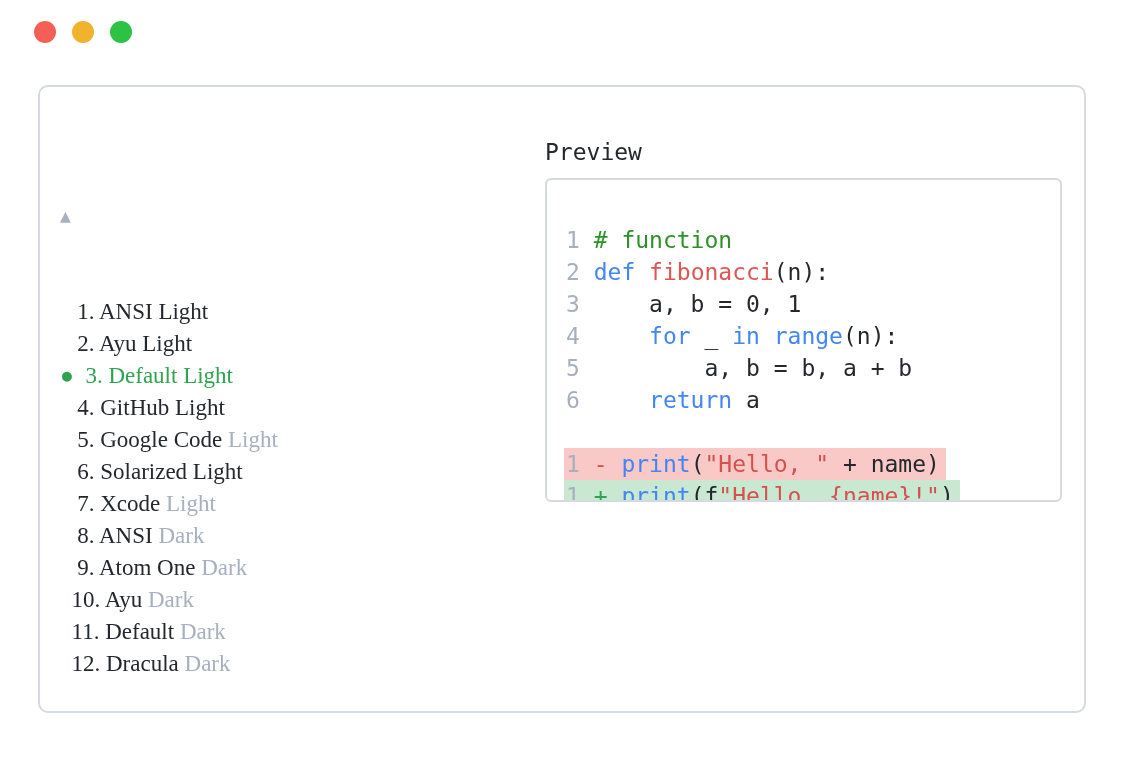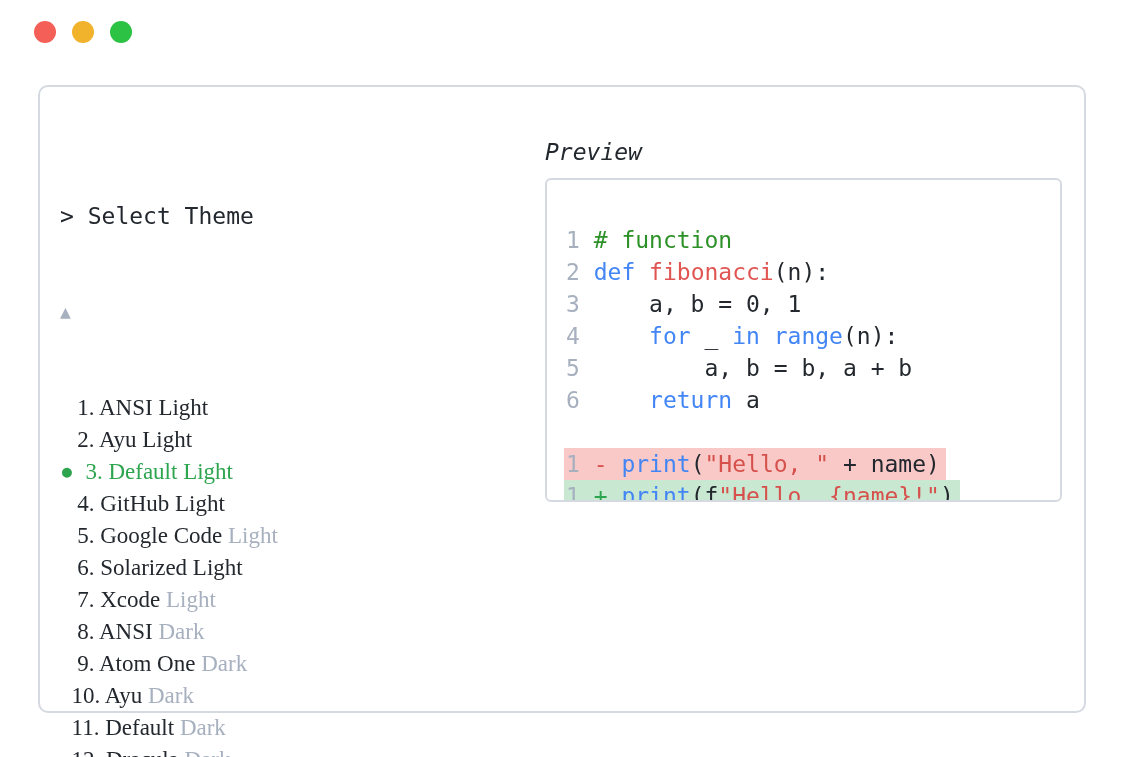--- a/index.html
+++ b/index.html
@@ -20,21 +20,21 @@
   
   .left-col{position:absolute;left:20px;top:49px;white-space:pre;}
   .picker-title{height:32px;}
   .scroll-up{height:32px;color:var(--c-dim);font-size:18px;}
   .row{height:32px;font-family:Liberation Serif, serif;}
   .row .marker{color:var(--c-selected);}
   .row .dimmed{color:var(--c-dim);}
   .row.selected span{color:var(--c-selected);}
   
   .right-col{position:absolute;left:505px;top:49px;}
-  .preview-title{height:32px;font-style:italic;}
+  .preview-title{height:32px;}
   .preview-box{
     margin-top:10px;width:517px;height:324px;box-sizing:border-box;
     border:2px solid var(--c-border);border-radius:6px;background:#ffffff;overflow:hidden;
   }
   .code{padding:44px 0 0 19px;white-space:pre;}
   .code-line{height:32px;}
   .ln{display:inline-block;width:2ch;color:var(--c-dim);}
   .band{display:inline-block;height:32px;padding:0 6px 0 2px;margin-left:-2px;}
   .band.removed{background:var(--c-removed_bg);}
   .band.added{background:var(--c-added_bg);}
@@ -53,21 +53,20 @@
 
   <div class="traffic-lights">
     <span class="tl" id="tl-close" style="background: rgb(244, 95, 87);"></span>
     <span class="tl" id="tl-min" style="background: rgb(242, 179, 44);"></span>
     <span class="tl" id="tl-zoom" style="background: rgb(44, 194, 68);"></span>
   </div>
 
   <div class="panel mono">
 
     <div class="left-col">
-      <div class="picker-title">&gt; Select Theme</div>
       <div class="scroll-up">▲</div>
       <div id="theme-list"><div class="row"><span class="marker">  </span><span> 1. </span><span>ANSI</span> <span class="">Light</span></div><div class="row"><span class="marker">  </span><span> 2. </span><span>Ayu</span> <span class="">Light</span></div><div class="row selected"><span class="marker">● </span><span> 3. </span><span>Default</span> <span class="">Light</span></div><div class="row"><span class="marker">  </span><span> 4. </span><span>GitHub</span> <span class="">Light</span></div><div class="row"><span class="marker">  </span><span> 5. </span><span>Google Code</span> <span class="dimmed">Light</span></div><div class="row"><span class="marker">  </span><span> 6. </span><span>Solarized</span> <span class="">Light</span></div><div class="row"><span class="marker">  </span><span> 7. </span><span>Xcode</span> <span class="dimmed">Light</span></div><div class="row"><span class="marker">  </span><span> 8. </span><span>ANSI</span> <span class="dimmed">Dark</span></div><div class="row"><span class="marker">  </span><span> 9. </span><span>Atom One</span> <span class="dimmed">Dark</span></div><div class="row"><span class="marker">  </span><span>10. </span><span>Ayu</span> <span class="dimmed">Dark</span></div><div class="row"><span class="marker">  </span><span>11. </span><span>Default</span> <span class="dimmed">Dark</span></div><div class="row"><span class="marker">  </span><span>12. </span><span>Dracula</span> <span class="dimmed">Dark</span></div></div>
       
       
     </div>
 
     <div class="right-col">
       <div class="preview-title">Preview</div>
       <div class="preview-box">
         <div class="code" id="code-block"><div class="code-line"><span class="ln">1</span><span class="tk-comment"># function</span></div><div class="code-line"><span class="ln">2</span><span class="tk-kw">def</span><span class="tk-plain"> </span><span class="tk-fn">fibonacci</span><span class="tk-plain">(n):</span></div><div class="code-line"><span class="ln">3</span><span class="tk-plain">    a, b = 0, 1</span></div><div class="code-line"><span class="ln">4</span><span class="tk-plain">    </span><span class="tk-kw">for</span><span class="tk-plain"> _ </span><span class="tk-kw">in</span><span class="tk-plain"> </span><span class="tk-kw">range</span><span class="tk-plain">(n):</span></div><div class="code-line"><span class="ln">5</span><span class="tk-plain">        a, b = b, a + b</span></div><div class="code-line"><span class="ln">6</span><span class="tk-plain">    </span><span class="tk-kw">return</span><span class="tk-plain"> a</span></div><div class="code-line"><span class="ln"></span></div><div class="code-line"><span class="band removed"><span class="ln">1</span><span class="tk-minus">- </span><span class="tk-kw">print</span><span class="tk-plain">(</span><span class="tk-str">"Hello, "</span><span class="tk-plain"> + name)</span></span></div><div class="code-line"><span class="band added"><span class="ln">1</span><span class="tk-plus">+ </span><span class="tk-kw">print</span><span class="tk-plain">(f</span><span class="tk-str">"Hello, {name}!"</span><span class="tk-plain">)</span></span></div></div>

